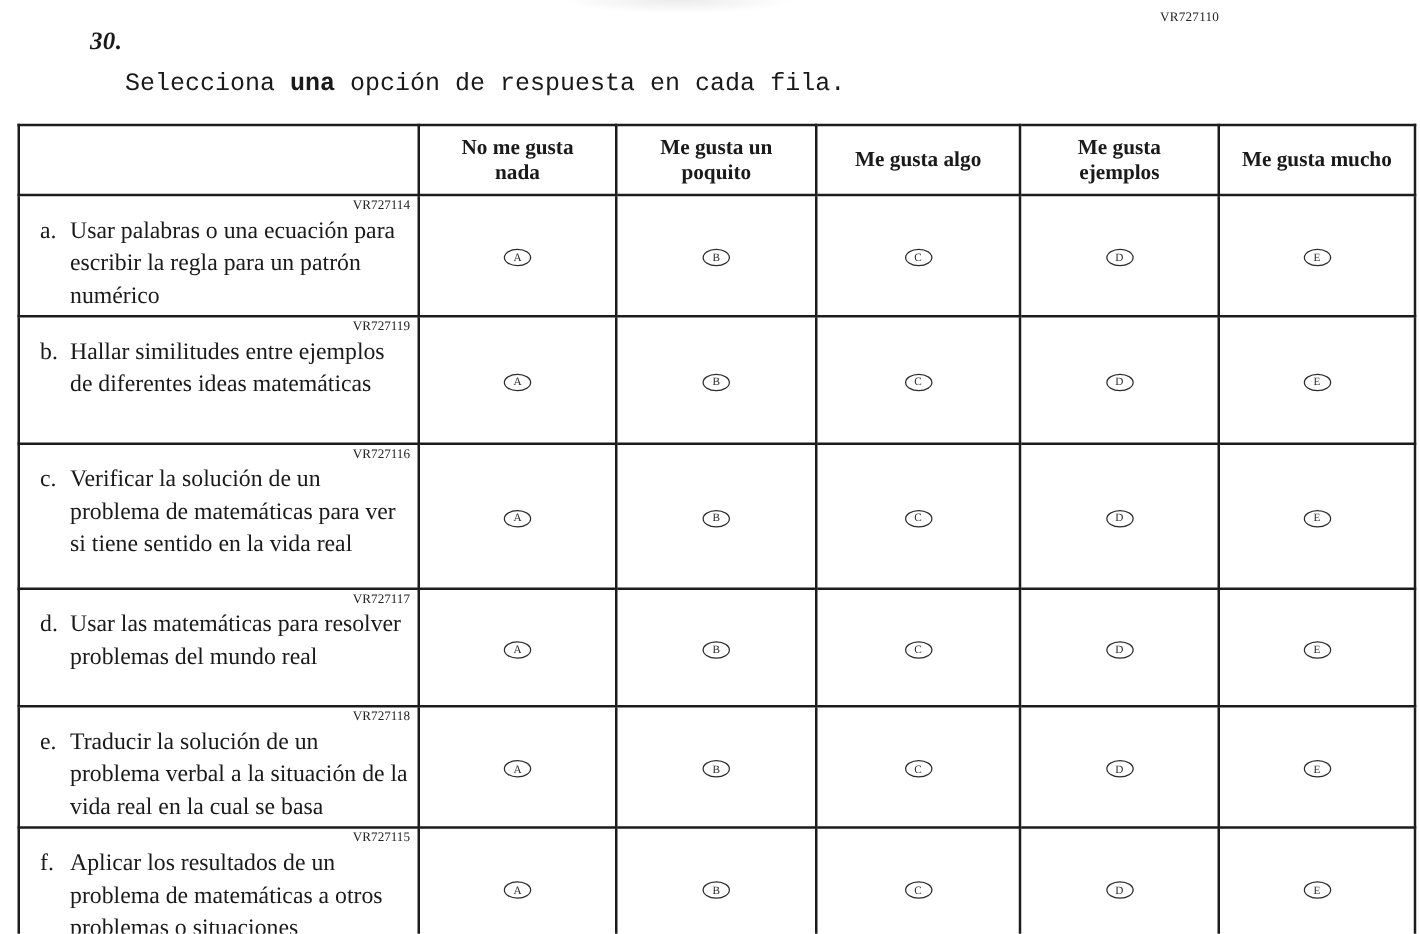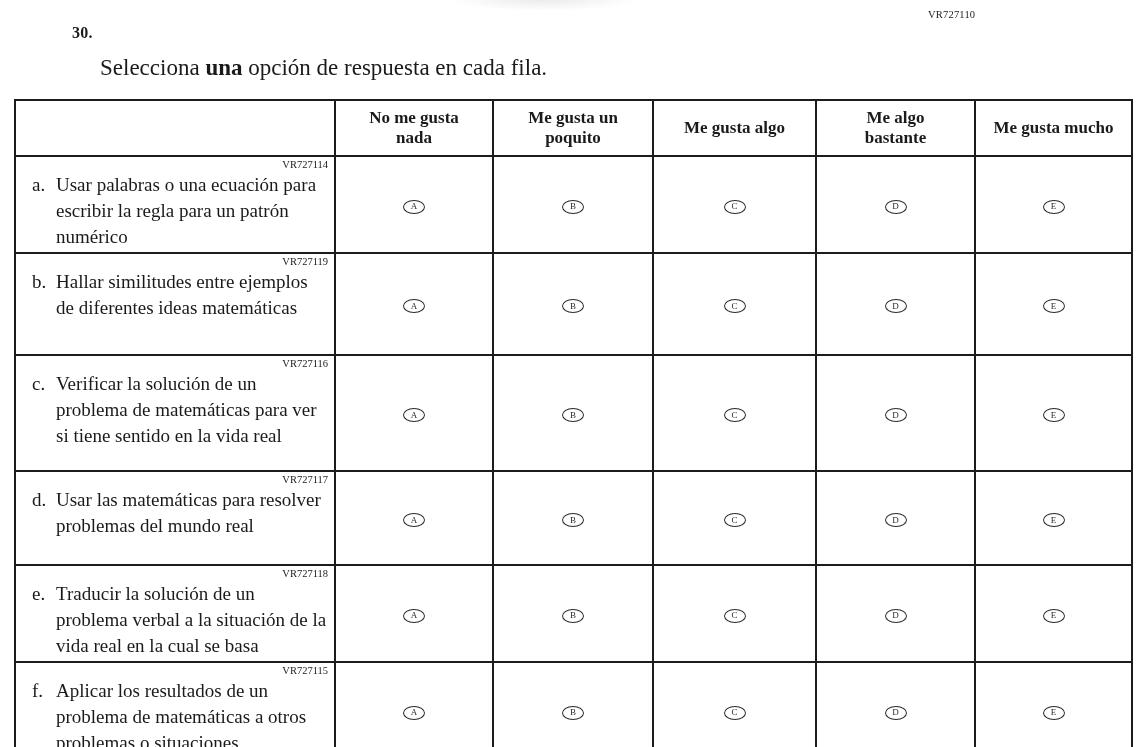--- a/index.html
+++ b/index.html
@@ -34,35 +34,37 @@
   }
 
   .question-block {
     position: absolute;
     left: 72px;
     top: 20px;
     width: 760px;
   }
   .q-line1 {
     display: flex;
-    font-size: 16px;
+    font-size: 20px;
     line-height: 26px;
+    font-style: italic;
   }
   .q-number {
     font-weight: bold;
     width: 28px;
     flex-shrink: 0;
     letter-spacing: 0.3px;
   }
   .q-text { padding-left: 1px; }
   .q-line2 {
     margin-top: 9px;
     margin-left: 28px;
-    font-size: 23px;
+    font-size: 20px;
     line-height: 26px;
+    font-family: Liberation Mono, monospace;
   }
   .q-line2 b { font-weight: bold; }
 
   table.matrix {
     position: absolute;
     left: 14px;
     top: 99px;
     width: 1117px;
     border-collapse: collapse;
     table-layout: fixed;
@@ -174,21 +176,21 @@
       <col class="c-o3">
       <col class="c-o4">
       <col class="c-o5">
   </colgroup>
   <thead>
     <tr class="hdr">
       <th class="corner"></th>
       <th class="colhead w1"><span class="th-inner">No me gusta nada</span></th>
       <th class="colhead w2"><span class="th-inner">Me gusta un poquito</span></th>
       <th class="colhead w3"><span class="th-inner">Me gusta algo</span></th>
-      <th class="colhead w4"><span class="th-inner">Me algo bastante</span></th>
+      <th class="colhead w4"><span class="th-inner">Me gusta ejemplos</span></th>
       <th class="colhead w5"><span class="th-inner">Me gusta mucho</span></th>
     </tr>
   </thead>
   <tbody>
     <tr class="r-a">
       <td class="item-cell">
         <div class="vr-code">VR727114</div>
         <div class="item-line">
           <span class="item-letter">a.</span>
           <span class="item-text">Usar palabras o una ecuación para escribir la regla para un patrón numérico</span>

